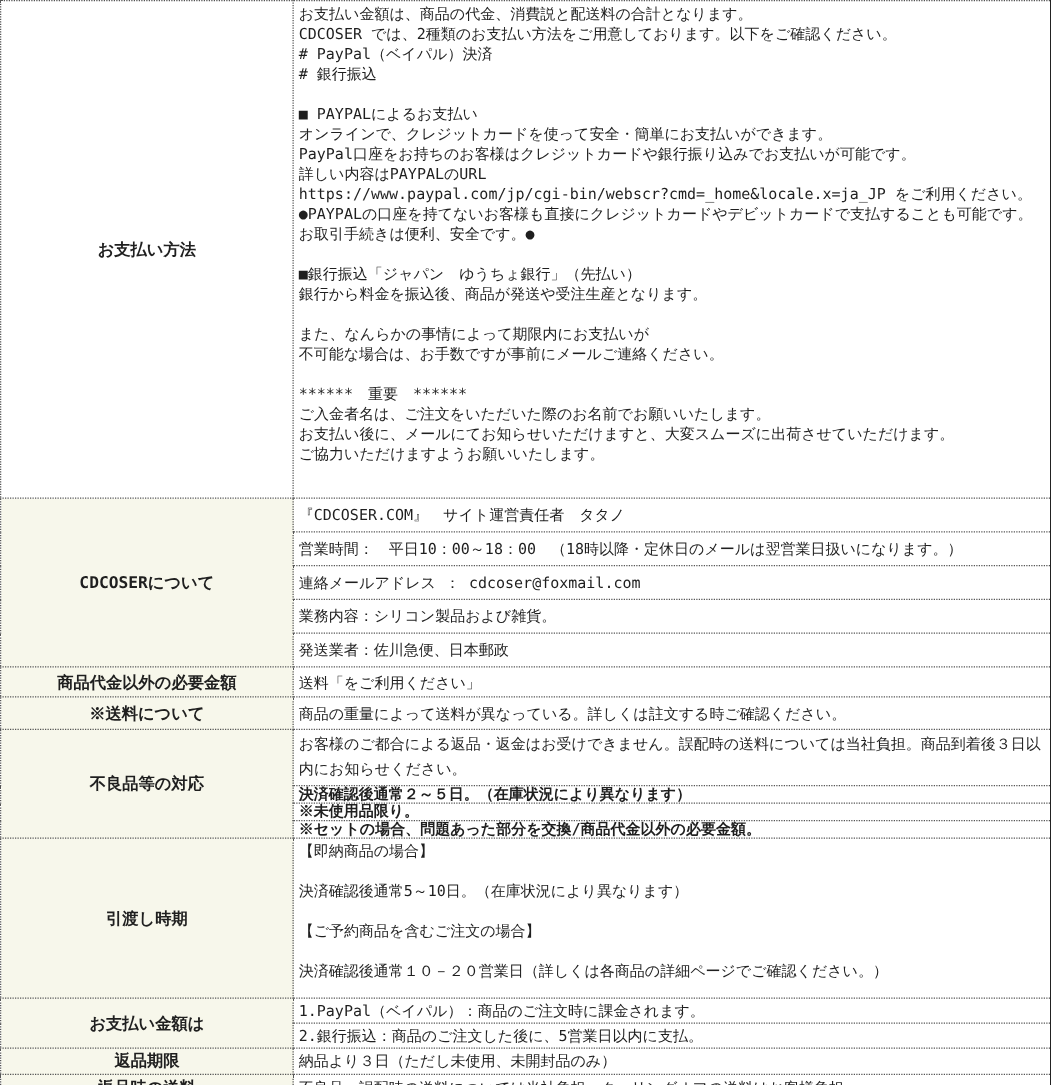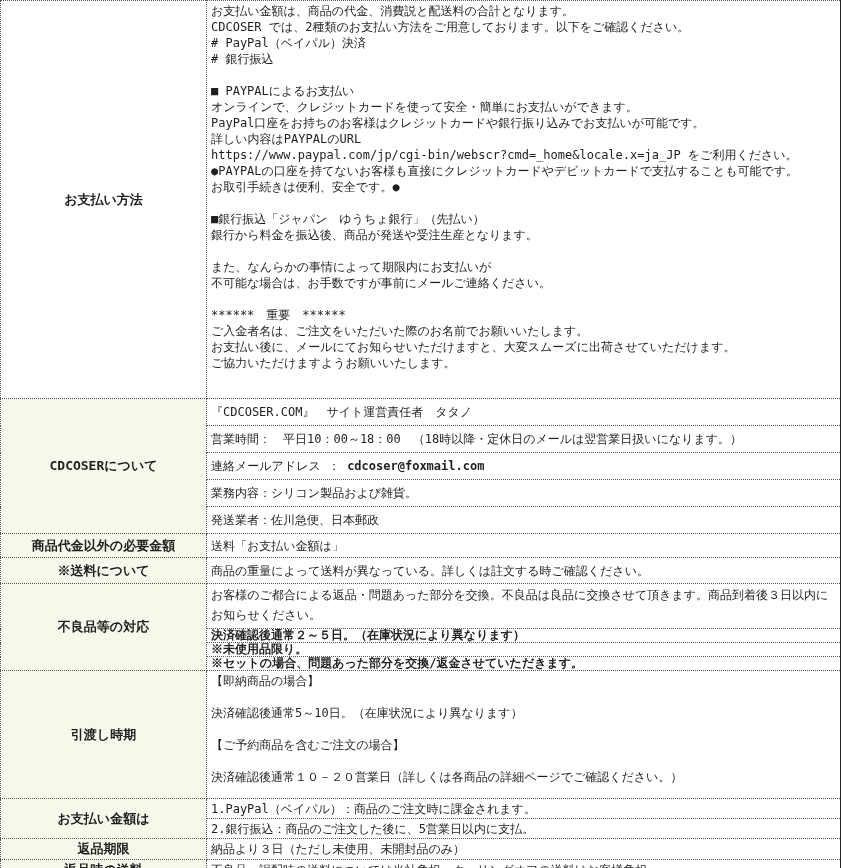--- a/index.html
+++ b/index.html
@@ -23,21 +23,21 @@
   }
   th.hdr {
     width: 201px;
     background: #f7f7eb;
     font-weight: bold;
     font-size: 13px;
     text-align: center;
     vertical-align: middle;
     border-right: 1px dotted #555;
     border-bottom: 1px dotted #555;
-    padding: 0 2px;
+    padding: 0 16px;
   }
   th.hdr.white {
     background: #ffffff;
   }
   td.cell {
     border-bottom: 1px dotted #555;
     padding: 1px 4px;
     line-height: 16px;
     vertical-align: middle;
     overflow: hidden;
@@ -49,21 +49,21 @@
   }
   td.h-payment   { height: 394px; }
   td.h-about     { height: 24px; margin-top: 45px; }
   td.h-fee       { height: 21px; }
   td.h-shipnote  { height: 23px; }
   td.h-def1      { height: 42px; line-height: 20px; vertical-align: top; }
   td.h-defsmall  { height: 11px; line-height: 13px; padding-top: 0; padding-bottom: 0; font-weight: bold; }
   td.h-delivery  { height: 124px; }
   td.h-deadline  { height: 17px; }
   td.h-return    { height: 18px; }
-  .b { font-weight: bold; }
+  .b { font-weight: normal; }
 </style>
 </head>
 <body>
 
 <table class="info">
 
   <tbody>
       <tr>
     <th class="hdr white">お支払い方法</th>
     <td class="cell multiline h-payment">お支払い金額は、商品の代金、消費説と配送料の合計となります。
@@ -103,40 +103,40 @@
   </tr>
   <tr>
     <td class="cell h-about">業務内容：シリコン製品および雑貨。</td>
   </tr>
   <tr>
     <td class="cell h-about">発送業者：佐川急便、日本郵政</td>
   </tr>
 
   <tr>
     <th class="hdr">商品代金以外の必要金額</th>
-    <td class="cell h-fee">送料「お支払い金額は」</td>
+    <td class="cell h-fee">送料「をご利用ください」</td>
   </tr>
 
   <tr>
     <th class="hdr">※送料について</th>
     <td class="cell h-shipnote">商品の重量によって送料が異なっている。詳しくは註文する時ご確認ください。</td>
   </tr>
 
   <tr>
     <th class="hdr" rowspan="4">不良品等の対応</th>
-    <td class="cell h-def1">お客様のご都合による返品・問題あった部分を交換。不良品は良品に交換させて頂きます。商品到着後３日以内にお知らせください。</td>
+    <td class="cell h-def1">お客様のご都合による返品・返金はお受けできません。誤配時の送料については当社負担。商品到着後３日以内にお知らせください。</td>
   </tr>
   <tr>
     <td class="cell h-defsmall">決済確認後通常２～５日。（在庫状況により異なります）</td>
   </tr>
   <tr>
     <td class="cell h-defsmall">※未使用品限り。</td>
   </tr>
   <tr>
-    <td class="cell h-defsmall">※セットの場合、問題あった部分を交換/返金させていただきます。</td>
+    <td class="cell h-defsmall">※セットの場合、問題あった部分を交換/商品代金以外の必要金額。</td>
   </tr>
 
   <tr>
     <th class="hdr">引渡し時期</th>
     <td class="cell multiline h-delivery">【即納商品の場合】
 
 決済確認後通常5～10日。（在庫状況により異なります）
 
 【ご予約商品を含むご注文の場合】
 

